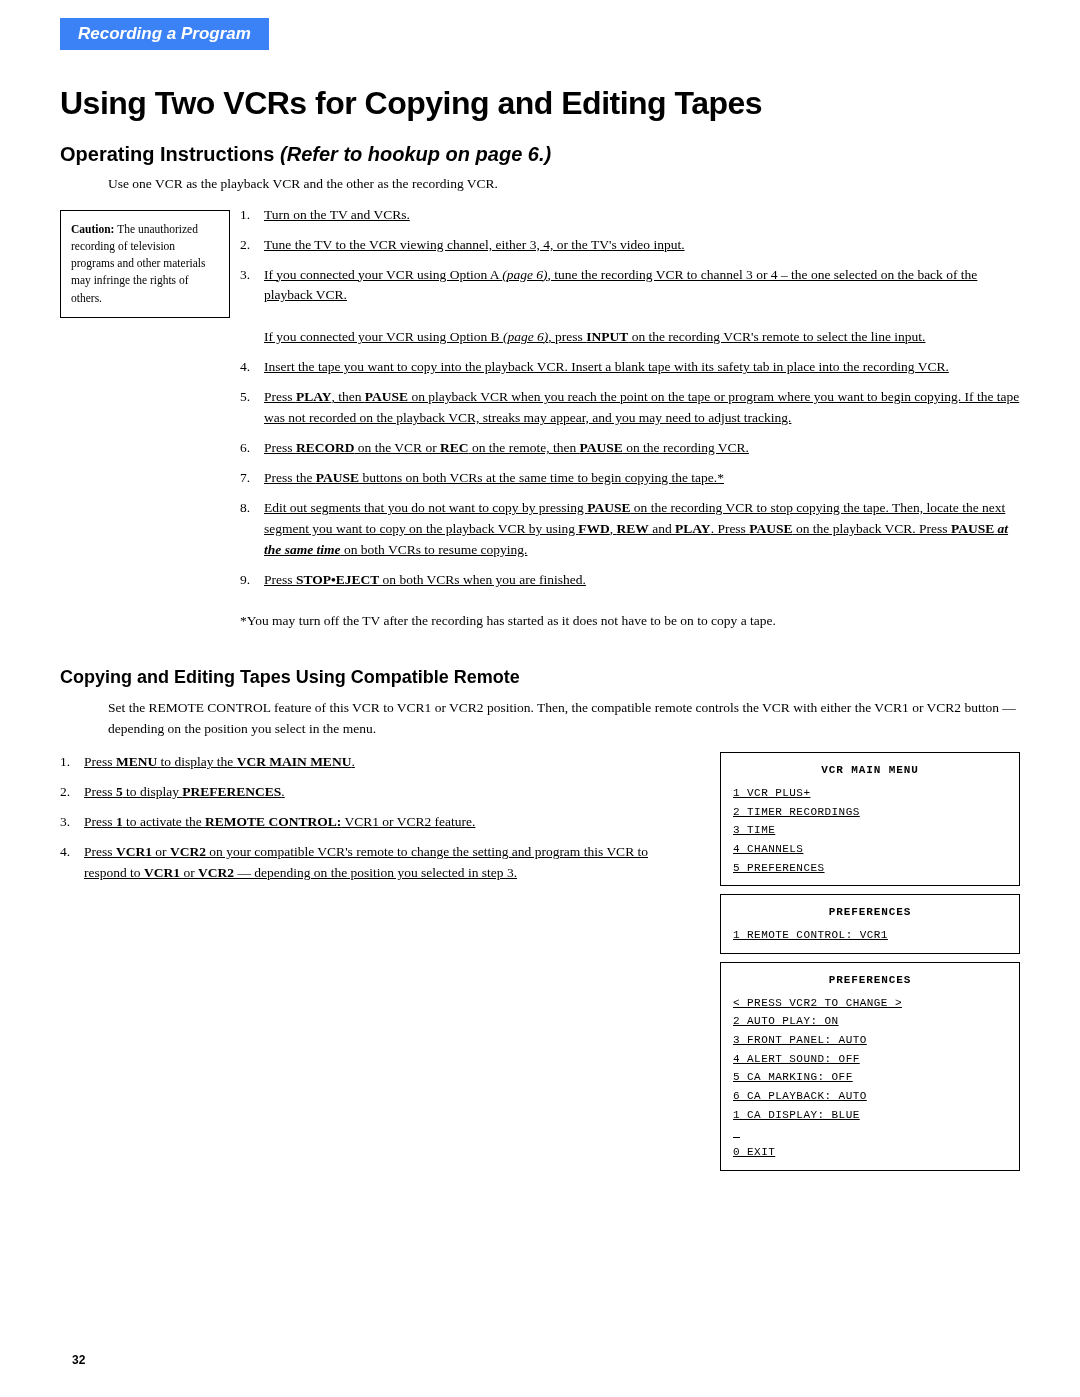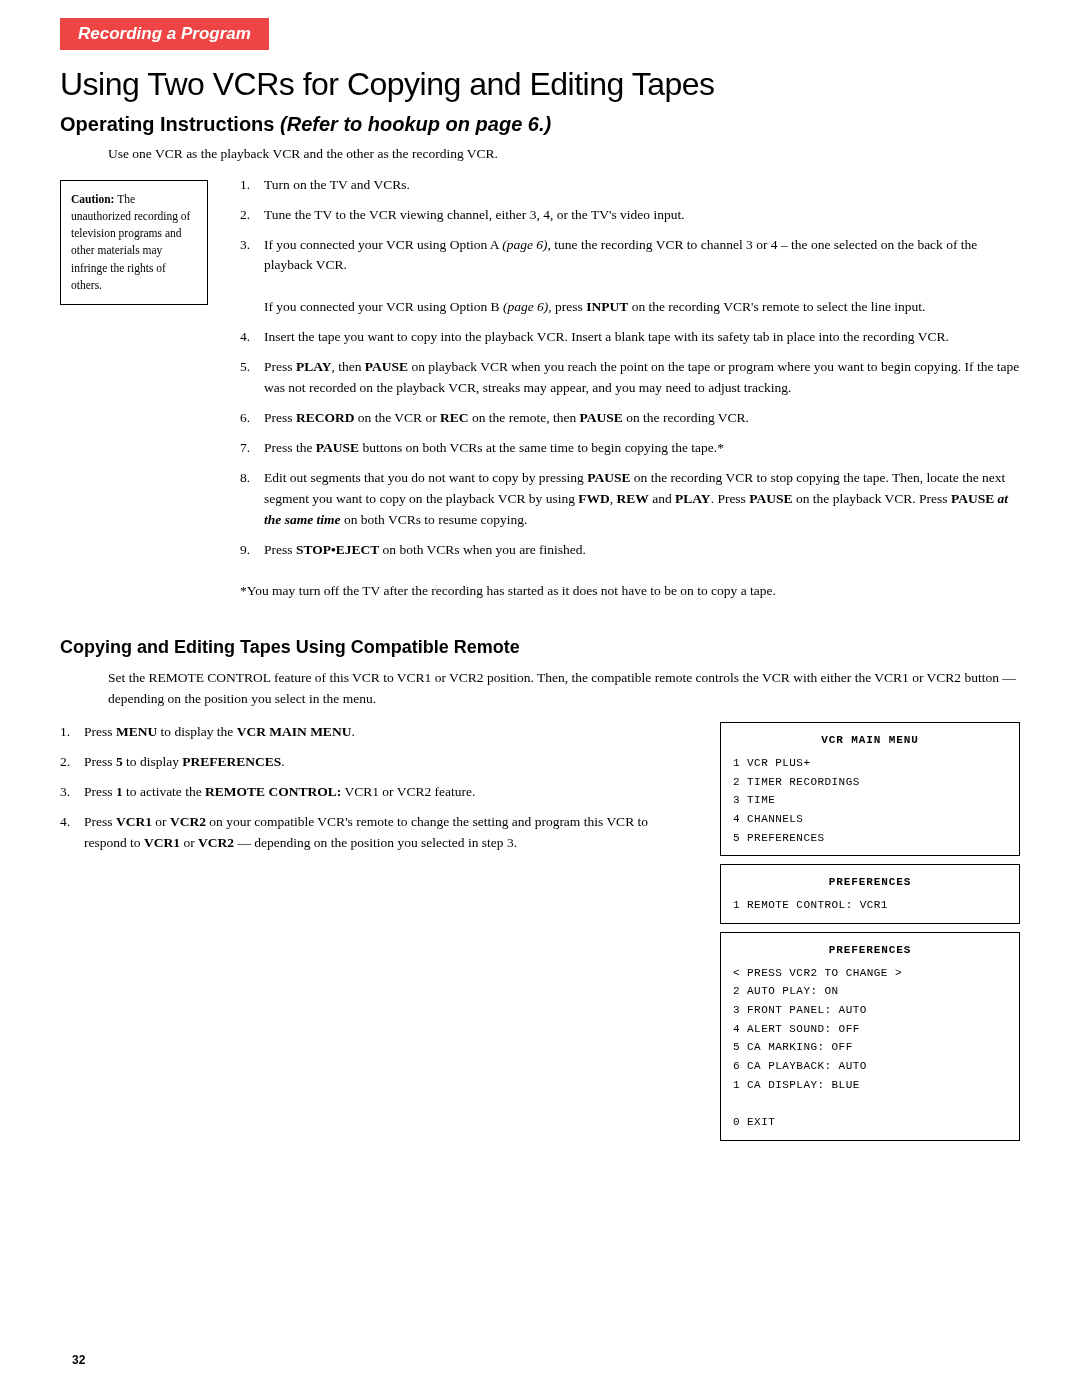--- a/index.html
+++ b/index.html
@@ -16,41 +16,41 @@
     .page-container {
       width: 1080px;
       min-height: 1397px;
       background: #fff;
       padding: 0 60px 60px 60px;
       position: relative;
     }
 
     
     .header-banner {
-      background: #ef4444;
+      background: #3b82f6;
       display: inline-block;
       padding: 6px 18px;
-      margin-bottom: 16px;
+      margin-bottom: 35px;
       margin-top: 18px;
     }
     .header-banner span {
       color: #ffffff;
       font-style: italic;
       font-weight: bold;
       font-size: 17px;
       font-family: Arial, sans-serif;
     }
 
     
     .main-title {
       font-family: Arial, Helvetica, sans-serif;
       font-size: 32px;
-      font-weight: 400;
+      font-weight: 700;
       color: #000;
-      margin-bottom: 10px;
+      margin-bottom: 21px;
       line-height: 1.15;
       letter-spacing: -0.5px;
     }
 
     
     .section-heading {
       font-family: Arial, Helvetica, sans-serif;
       font-size: 20px;
       font-weight: bold;
       margin-bottom: 8px;
@@ -83,21 +83,21 @@
       flex: 1;
     }
 
     
     .caution-box {
       border: 1px solid #000;
       padding: 10px 10px;
       font-size: 11.5px;
       line-height: 1.5;
       font-family: "Times New Roman", Times, serif;
-      width: 148px;
+      width: 170px;
       margin-top: 5px;
     }
     .caution-box .caution-label {
       font-weight: bold;
     }
 
     
     .numbered-list {
       list-style: none;
       padding: 0;
@@ -111,20 +111,21 @@
       line-height: 1.55;
       font-family: "Times New Roman", Times, serif;
     }
     .numbered-list li .num {
       flex-shrink: 0;
       min-width: 16px;
       font-weight: normal;
     }
     .numbered-list li .list-content {
       flex: 1;
+      text-decoration: underline;
     }
 
     
     .bold { font-weight: bold; }
     .bold-italic { font-weight: bold; font-style: italic; }
     .italic { font-style: italic; }
 
     
     .section-divider {
       margin: 24px 0 14px 0;
@@ -159,20 +160,21 @@
     .vcr-menu-box .menu-title {
       text-align: center;
       font-weight: bold;
       font-size: 11px;
       margin-bottom: 4px;
       letter-spacing: 0.08em;
     }
     .vcr-menu-box .menu-item {
       font-size: 11px;
       letter-spacing: 0.04em;
+      text-decoration: underline;
     }
 
     
     .page-number {
       position: absolute;
       bottom: 30px;
       left: 72px;
       font-size: 12px;
       font-family: Arial, Helvetica, sans-serif;
       font-weight: bold;

